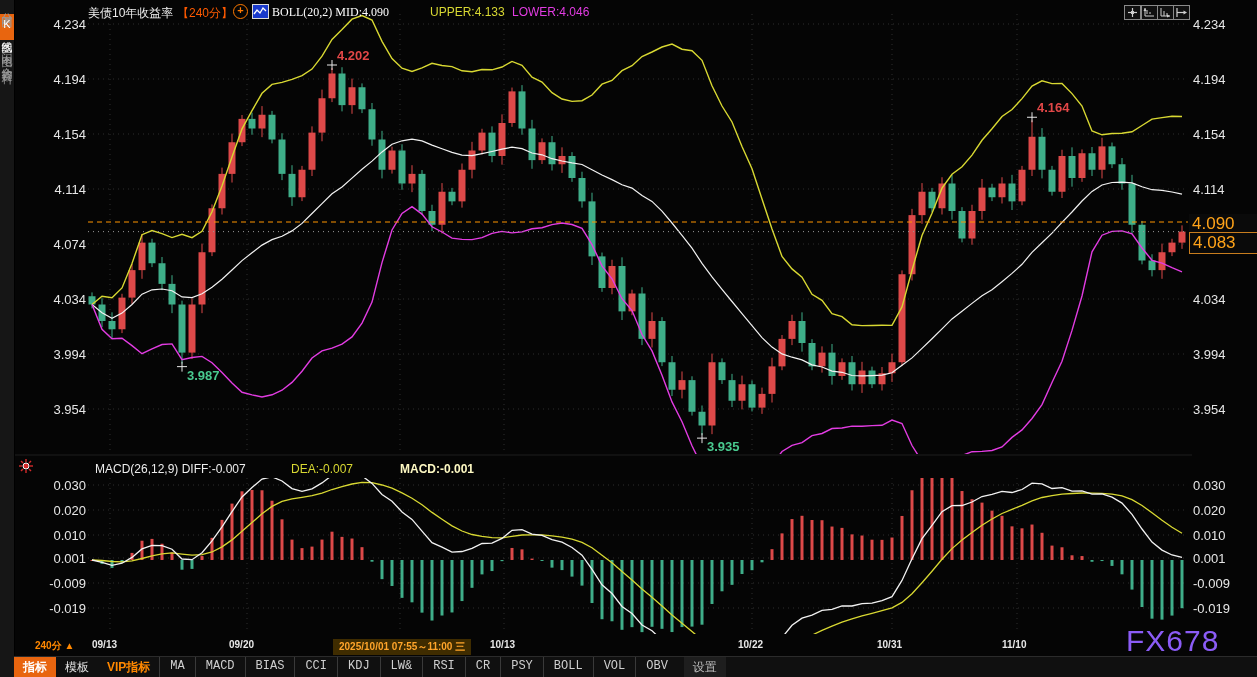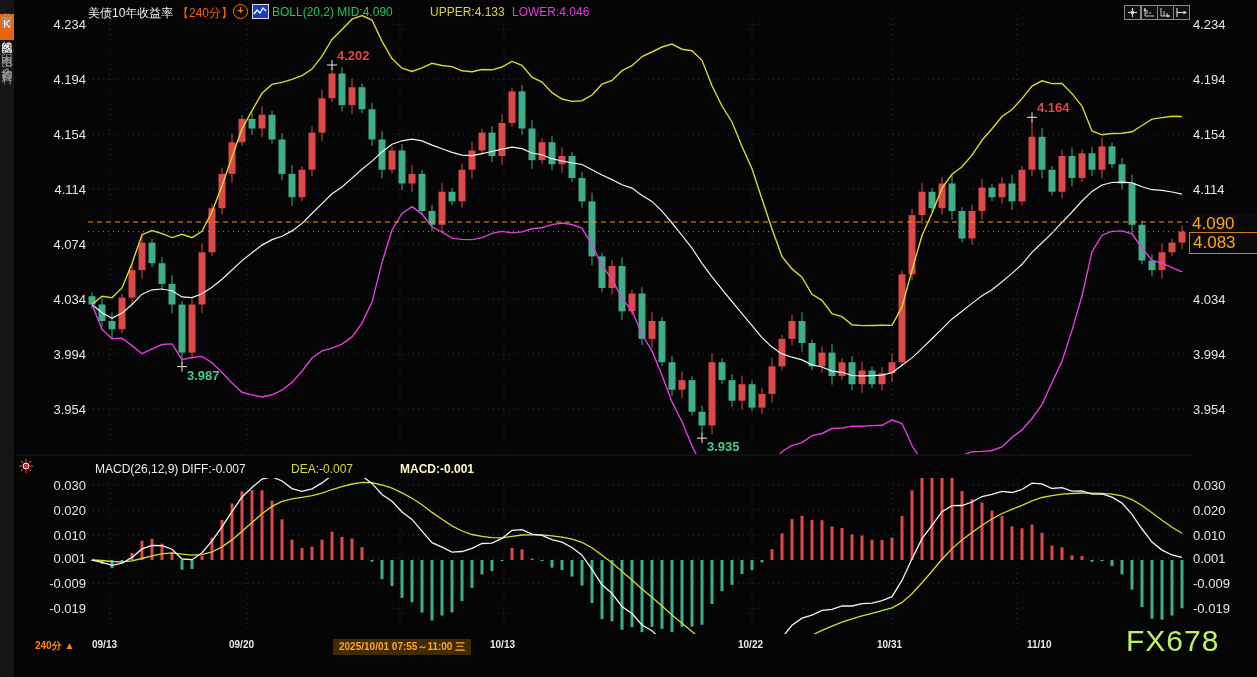--- a/index.html
+++ b/index.html
@@ -25,21 +25,21 @@
   
   .tag{position:absolute;left:1189px;width:62px;font-size:17px;color:#ffa319;background:#0a0a0a;padding:0 3px;}
   .tag.boxed{border:1px solid #c87d1e;}
   
   .mh{position:absolute;top:462px;font-size:12px;white-space:nowrap;}
   
   .dt{position:absolute;top:639px;font-size:10px;font-weight:bold;color:#e8e8e8;}
   #dt-hl{background:#3f2c00;color:#ffa52a;padding:1px 6px;font-weight:bold;}
   #period-lbl{color:#ff8800;font-weight:bold;cursor:pointer;}
   
-  #wm{position:absolute;left:1126px;top:624px;font-size:30px;color:#bef264;letter-spacing:1px;}
+  #wm{position:absolute;left:1126px;top:624px;font-size:30px;color:#8b5cf6;letter-spacing:1px;}
   
   #bbar{position:absolute;left:14px;right:0;bottom:0;height:20px;background:#101010;border-top:1px solid #2b2b2b;
         display:flex;align-items:stretch;font-size:12px;}
   .btab{padding:2px 9px;color:#e0e0e0;cursor:pointer;}
   .btab.active{background:#e8650f;color:#fff;font-weight:bold;}
   .btab.vip{color:#ff8800;font-weight:bold;}
   .bind{font-family:"Liberation Mono","DejaVu Sans Mono",monospace;color:#cfcfcf;padding:2px 10px;
         border-left:1px solid #3a3a3a;cursor:pointer;}
   .bset{padding:2px 9px;color:#bdbdbd;background:#1e1e1e;margin-left:6px;cursor:pointer;}
   #alert-ico{position:absolute;left:19px;top:459px;width:14px;height:14px;}
@@ -459,21 +459,21 @@
   </div>
 
   <div class="hdr" style="left:88px;color:#ededed;">美债10年收益率</div>
   <div class="hdr" style="left:177px;color:#ff5a00;font-weight:normal;">【240分】</div>
   <div class="plus-ico" style="left:233px;">+</div>
   <div class="chart-ico" style="left:252px;">
     <svg width="15" height="13">
         <polyline points="1,9 4,5 7,8 10,3 13,6" fill="none" stroke="#fff" stroke-width="1.3"></polyline>
       </svg>
   </div>
-  <div class="hdr" style="left:272px;color:#22c55e;">BOLL(20,2) MID:4.090</div>
+  <div class="hdr" style="left:272px;color:#ffffff;font-family:Liberation Serif, serif;">BOLL(20,2) MID:4.090</div>
   <div class="hdr" style="left:430px;color:#d8d832;">UPPER:4.133</div>
   <div class="hdr" style="left:512px;color:#e23ce2;">LOWER:4.046</div>
 
   <div class="tool-ico" style="left:1124px;">
     <svg width="15" height="13">
         <g stroke="#cfcfcf" stroke-width="1.2">
           <line x1="7.5" y1="2" x2="7.5" y2="11"></line>
           <line x1="3" y1="6.5" x2="12" y2="6.5"></line>
         </g>
         <rect x="6" y="5" width="3" height="3" fill="#cfcfcf"></rect>
@@ -563,16 +563,34 @@
   <div class="ax r" style="left:1193px;top:576px;">-0.009</div>
   <div class="ax r" style="left:1193px;top:601px;">-0.019</div>
 
   <div class="dt" id="period-lbl" style="left:35px;">240分 ▲</div>
   <div class="dt" style="left:92px;">09/13</div>
   <div class="dt" style="left:229px;">09/20</div>
   <div class="dt" id="dt-hl" style="left:333px;">2025/10/01 07:55～11:00 三</div>
   <div class="dt" style="left:490px;">10/13</div>
   <div class="dt" style="left:738px;">10/22</div>
   <div class="dt" style="left:877px;">10/31</div>
-  <div class="dt" style="left:1002px;margin-left:25px;">11/10</div>
+  <div class="dt" style="left:1002px;">11/10</div>
   <div id="wm">FX678</div>
 
+  <div id="bbar">
+    <div class="btab active">指标</div>
+    <div class="btab">模板</div>
+    <div class="btab vip">VIP指标</div>
+    <div class="bind">MA</div>
+    <div class="bind">MACD</div>
+    <div class="bind">BIAS</div>
+    <div class="bind">CCI</div>
+    <div class="bind">KDJ</div>
+    <div class="bind">LW&amp;</div>
+    <div class="bind">RSI</div>
+    <div class="bind">CR</div>
+    <div class="bind">PSY</div>
+    <div class="bind">BOLL</div>
+    <div class="bind">VOL</div>
+    <div class="bind">OBV</div>
+    <div class="bset">设置</div>
+  </div>
 </div>
 
 </body></html>

